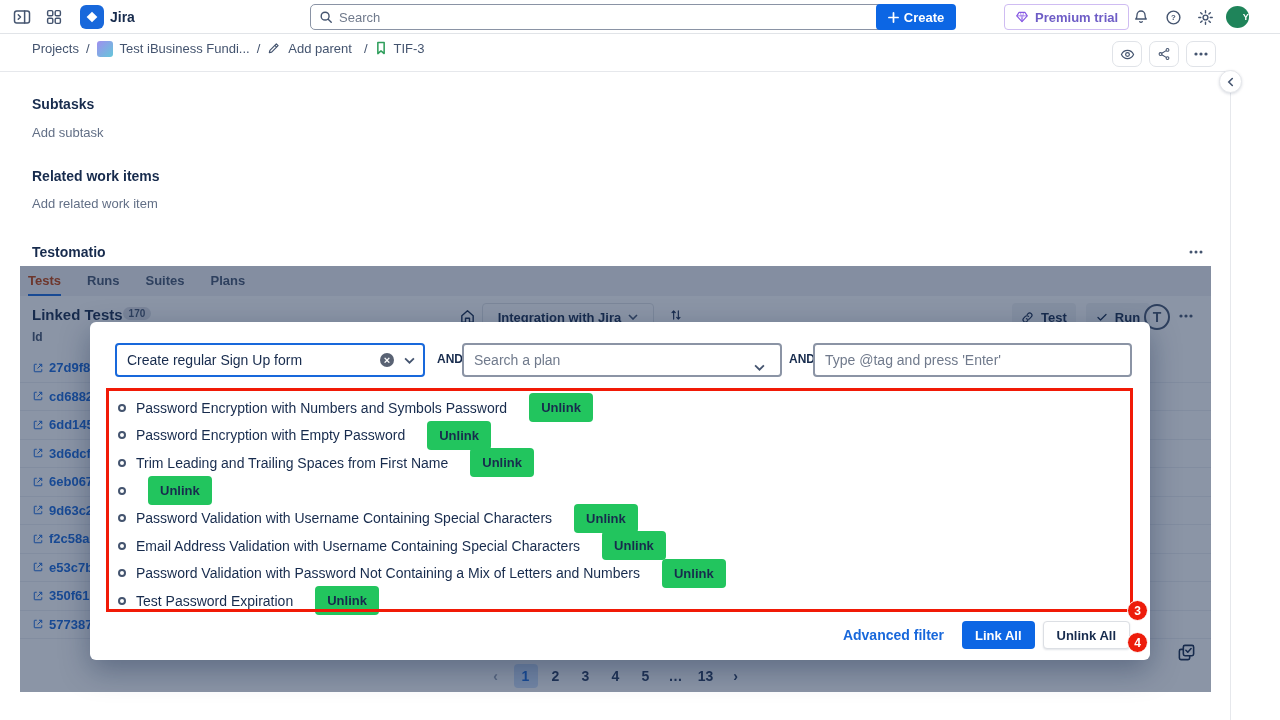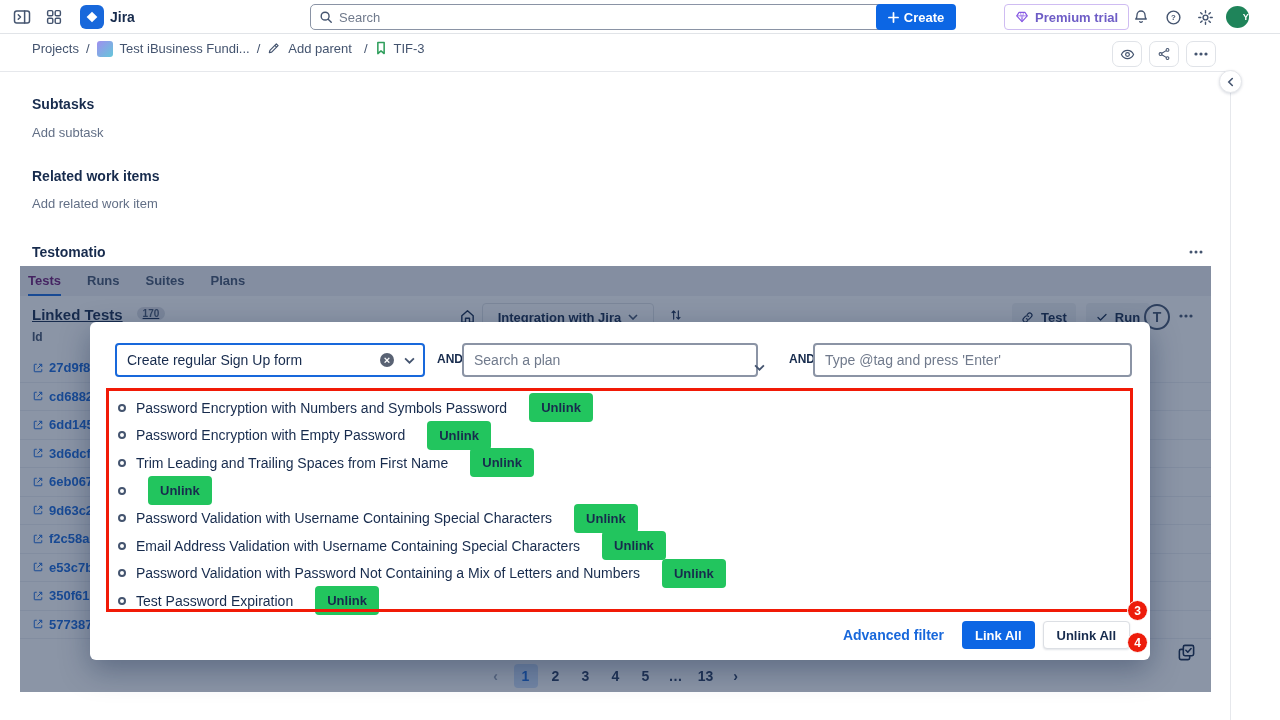--- a/index.html
+++ b/index.html
@@ -52,25 +52,25 @@
   .h2 { font-size:14px; font-weight:700; color:#172B4D; }
   .muted { font-size:13px; color:#626F86; }
 
   
   .panel { position:absolute; left:20px; top:266px; width:1191px; height:426px;
            background:#fff; z-index:1; }
   .tabstrip { position:absolute; left:0; top:0; width:1191px; height:30px;
               background:#F0F1F4; display:flex; align-items:center; padding-left:8px; gap:26px; }
   .tab { font-size:13px; font-weight:700; color:#44546F; height:30px; line-height:30px;
          cursor:pointer; position:relative; }
-  .tab.active { color:#701a75; }
+  .tab.active { color:#c2410c; }
   .tab.active::after { content:""; position:absolute; left:0; right:0; bottom:0;
                        height:2px; background:#1868DB; }
   .lt-title { position:absolute; left:12px; top:40px; font-size:15px; font-weight:700;
-              color:#172B4D; display:flex; align-items:flex-start; gap:14px;text-decoration:underline; }
+              color:#172B4D; display:flex; align-items:flex-start; gap:0; }
   .count-badge { background:#DCDFE4; color:#44546F; font-size:10px; font-weight:700;
                  border-radius:8px; padding:1px 6px; margin-top:1px; }
   .tool-btn { position:absolute; height:28px; border-radius:4px; display:flex;
               align-items:center; justify-content:center; gap:7px; font-size:13px;
               font-weight:600; color:#172B4D; cursor:pointer; }
   .dd-btn { background:#fff; border:1px solid #DFE2E7; }
   .sub-btn { background:#F1F2F4; border:none; }
   .t-logo { position:absolute; left:1124px; top:38px; width:26px; height:26px; border-radius:50%;
             border:2px solid #44546F; color:#44546F; font-weight:700; font-size:14px;
             display:flex; align-items:center; justify-content:center; cursor:pointer; }
@@ -465,21 +465,21 @@
       <span class="clear-ic">×</span>
       <span style="display:flex;">
         <svg width="11" height="7" viewBox="0 0 10 6" fill="none" stroke="#44546F" stroke-width="1.6">
             <path d="M1 1l4 4 4-4"></path>
           </svg>
       </span>
     </div>
 
     <span class="and-lbl" style="left:347px;">AND</span>
 
-    <input class="f-input" style="left: 372px; width: 296px;" placeholder="Search a plan">
+    <input class="f-input" style="left: 372px; width: 320px;" placeholder="Search a plan">
     <span class="chev-abs" style="left:664px;">
       <svg width="11" height="7" viewBox="0 0 10 6" fill="none" stroke="#44546F" stroke-width="1.6">
           <path d="M1 1l4 4 4-4"></path>
         </svg>
     </span>
 
     <span class="and-lbl" style="left:699px;">AND</span>
 
     <input class="f-input" style="left: 723px; width: 319px; padding-right: 10px;" placeholder="Type @tag and press 'Enter'">
 

